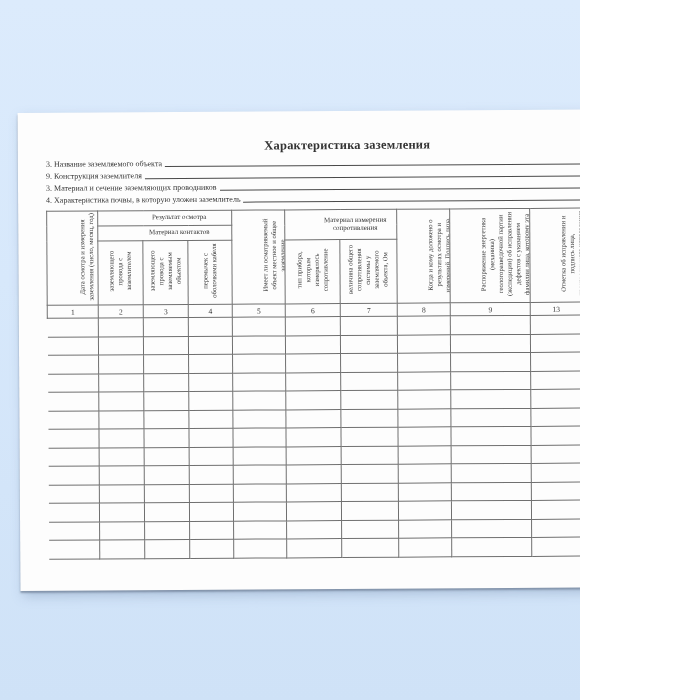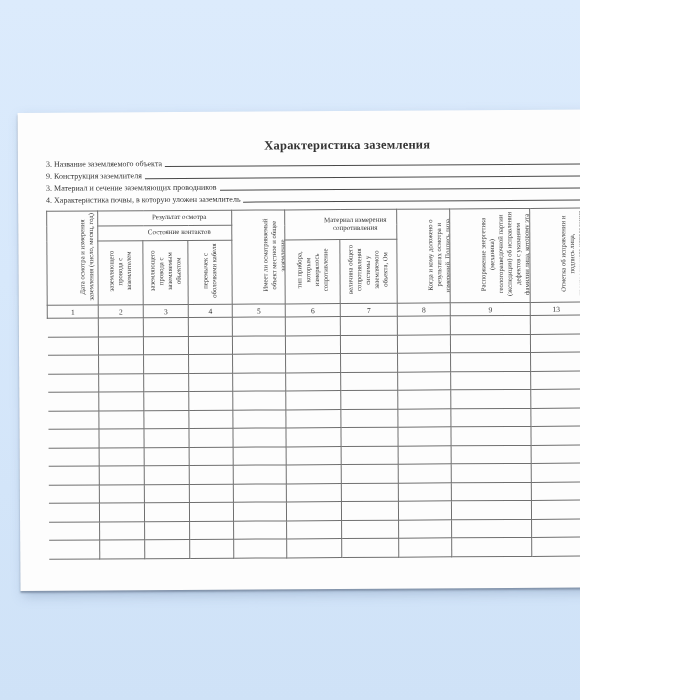--- a/index.html
+++ b/index.html
@@ -100,21 +100,21 @@
             <div class="vt tall">Распоряжение энергетика (механика) геологоразведочной партии (экспедиции) об исправлении дефектов с указанием фамилии лица, которому эта работа поручена</div>
           </td>
           <td class="vcell" rowspan="3">
             <div class="vt tall">Отметка об исправлении и подпись лица, производившего исправления</div>
           </td>
           <td class="vcell" rowspan="3">
             <div class="vt tall">Дата осмотра энергетиком (механиком) геологоразведочной партии (экспедиции) состояния заземляющей сети и подпись</div>
           </td>
         </tr>
         <tr class="h-b">
-          <td colspan="3">Состояние контактов</td>
+          <td colspan="3">Материал контактов</td>
         </tr>
         <tr class="h-c">
           <td class="vcell">
             <div class="vt">заземляющего провода с заземлителем</div>
           </td>
           <td class="vcell">
             <div class="vt">заземляющего провода с заземляемым объектом</div>
           </td>
           <td class="vcell">
             <div class="vt">перемычек с оболочками кабеля</div>

